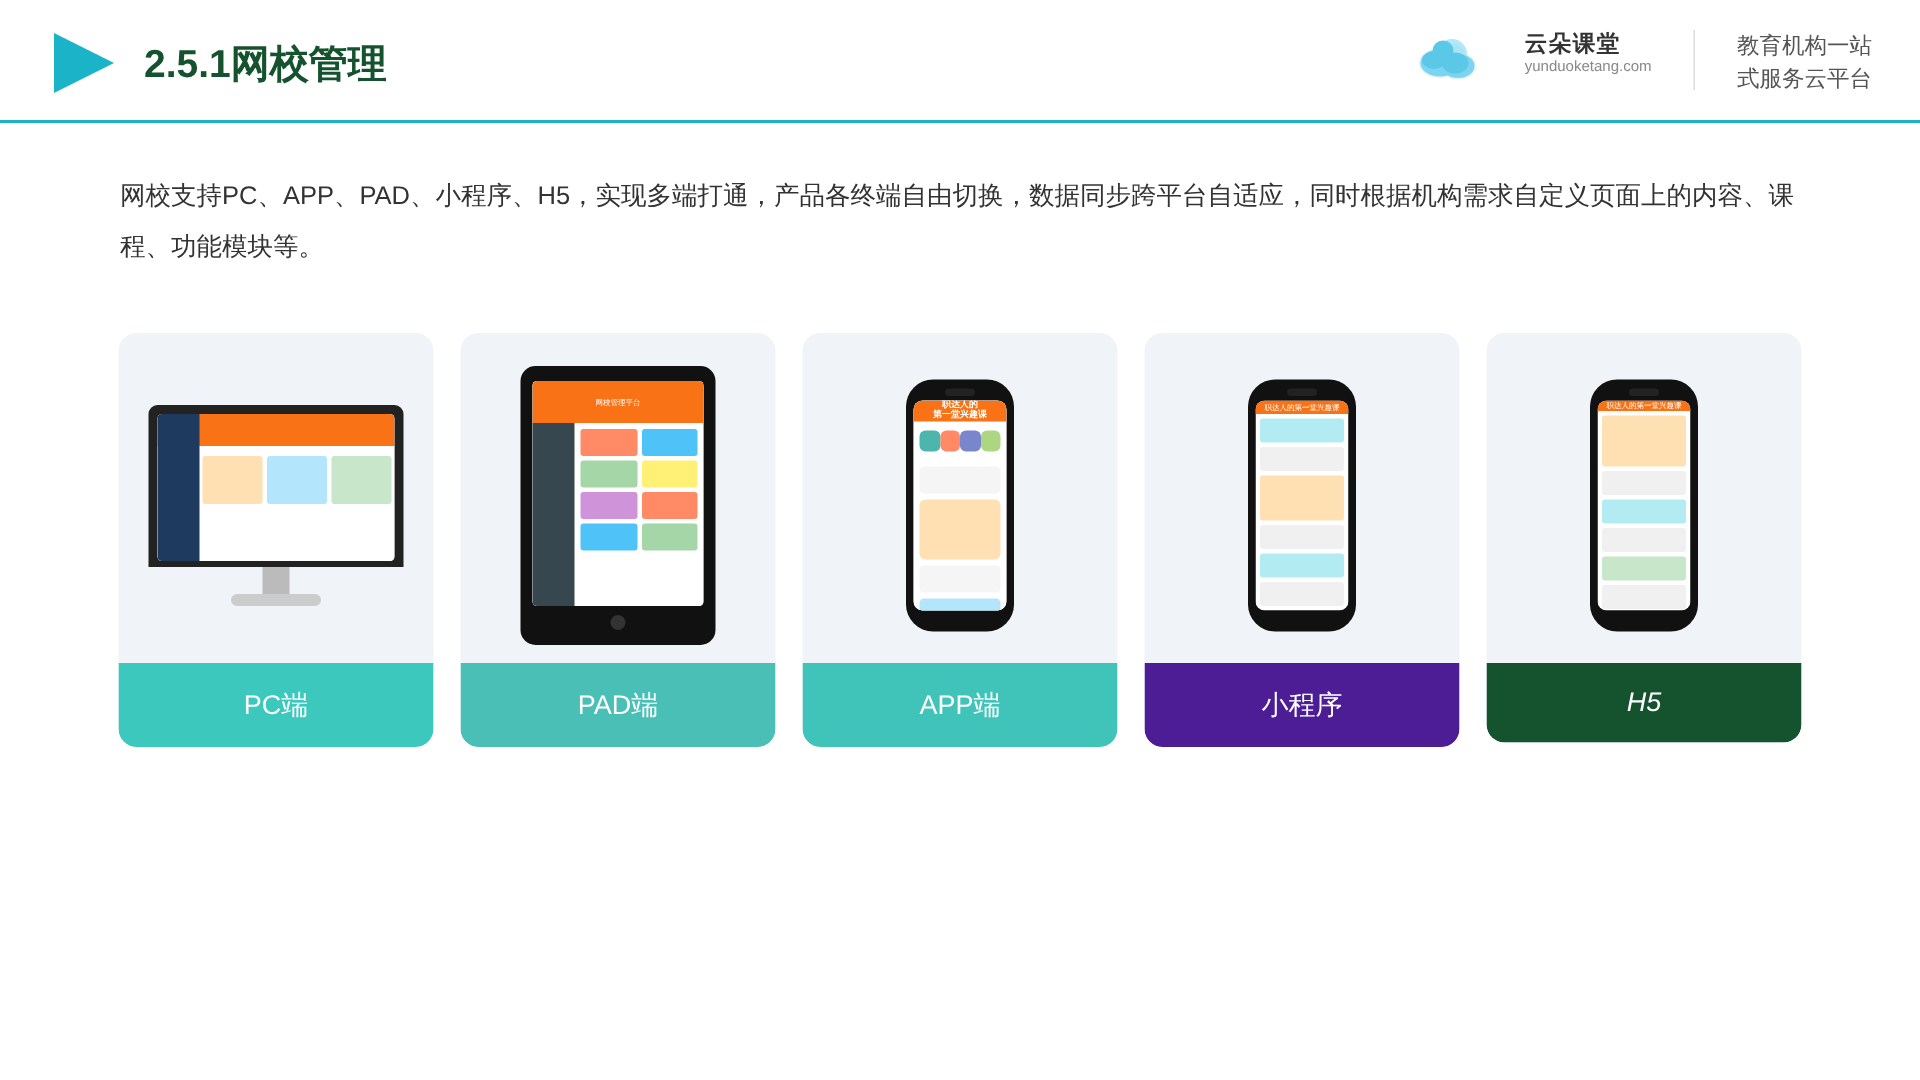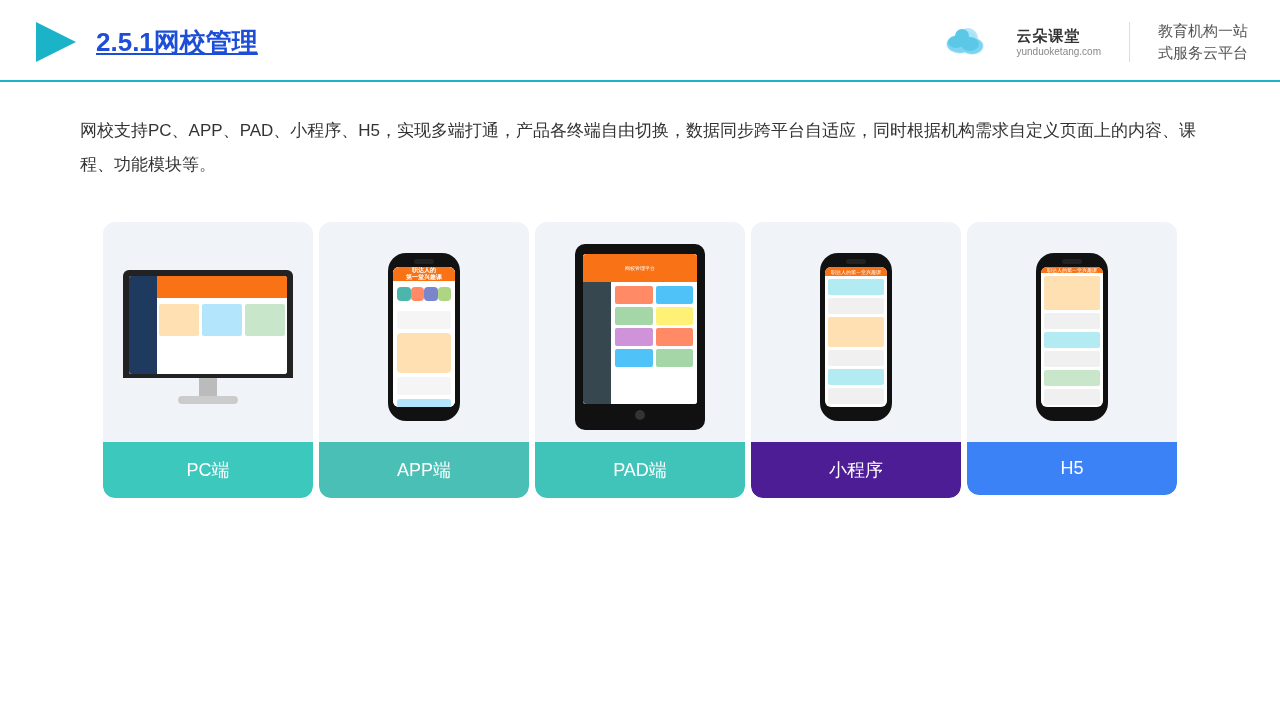--- a/index.html
+++ b/index.html
@@ -25,22 +25,21 @@
       align-items: center;
       gap: 16px;
     }
     .play-icon {
       width: 48px;
       height: 48px;
     }
     .page-title {
       font-size: 26px;
       font-weight: bold;
-      color: #1d4ed8;
-      text-decoration: underline;
+      color: #14532d;
     }
     .logo-text-area {
       display: flex;
       flex-direction: column;
       align-items: flex-start;
     }
     .logo-brand {
       font-size: 15px;
       color: #333;
       font-weight: bold;
@@ -61,21 +60,21 @@
     .description {
       padding: 32px 80px 10px 80px;
       font-size: 17px;
       color: #333;
       line-height: 2;
     }
 
     
     .cards-container {
       display: flex;
-      gap: 6px;
+      gap: 18px;
       padding: 30px 60px 30px 60px;
       justify-content: center;
       align-items: flex-start;
     }
 
     .card {
       background: #f0f4f8;
       border-radius: 12px;
       display: flex;
       flex-direction: column;
@@ -354,25 +353,24 @@
       background: #f0f0f0;
       border-radius: 2px;
     }
     .mini-row.accent { background: #b2ebf2; }
 
     
     .card:nth-child(1) .card-label { background: #3dc8be; }
     .card:nth-child(2) .card-label { background: #4abfb5; }
     .card:nth-child(3) .card-label { background: #40c4ba; }
     .card:nth-child(4) .card-label { background: #4c1d95; }
-    .card:nth-child(5) .card-label { background: #3b82f6; }
+    .card:nth-child(5) .card-label { background: #14532d; font-style: italic; }
 
     .logo-right {
       display: flex;
-      align-items: center;
       gap: 20px;
     }
     .logo-divider {
       width: 1px;
       height: 40px;
       background: #ddd;
       margin: 0 8px;
     }
   </style>
 </head>
@@ -430,47 +428,20 @@
                 <div class="screen-card-mini"></div>
               </div>
             </div>
           </div>
         </div>
         <div class="monitor-neck"></div>
         <div class="monitor-base"></div>
       </div>
     </div>
     <div class="card-label">PC端</div>
-  </div>
-
-  <div class="card">
-    <div class="card-image-area">
-      <div class="phone">
-        <div class="phone-notch"></div>
-        <div class="phone-screen">
-          <div class="screen-content-app">
-            <div class="app-header-bar">职达人的<br>第一堂兴趣课</div>
-            <div class="app-icons-row">
-              <div class="app-icon-dot"></div>
-              <div class="app-icon-dot"></div>
-              <div class="app-icon-dot"></div>
-              <div class="app-icon-dot"></div>
-            </div>
-            <div class="app-content-rows">
-              <div class="app-content-row"></div>
-              <div class="app-content-row" style="background:#ffe0b2;height:40px;border-radius:4px;"></div>
-              <div class="app-content-row"></div>
-              <div class="app-content-row" style="background:#b3e5fc;"></div>
-
-            </div>
-          </div>
-        </div>
-      </div>
-    </div>
-    <div class="card-label">APP端</div>
   </div>
 
   <div class="card">
     <div class="card-image-area">
       <div class="tablet">
         <div class="tablet-screen">
           <div class="screen-content-pad">
             <div class="pad-header">网校管理平台</div>
             <div class="pad-body">
               <div class="pad-sidebar"></div>
@@ -499,20 +470,47 @@
       </div>
     </div>
     <div class="card-label">PAD端</div>
   </div>
 
   <div class="card">
     <div class="card-image-area">
       <div class="phone">
         <div class="phone-notch"></div>
         <div class="phone-screen">
+          <div class="screen-content-app">
+            <div class="app-header-bar">职达人的<br>第一堂兴趣课</div>
+            <div class="app-icons-row">
+              <div class="app-icon-dot"></div>
+              <div class="app-icon-dot"></div>
+              <div class="app-icon-dot"></div>
+              <div class="app-icon-dot"></div>
+            </div>
+            <div class="app-content-rows">
+              <div class="app-content-row"></div>
+              <div class="app-content-row" style="background:#ffe0b2;height:40px;border-radius:4px;"></div>
+              <div class="app-content-row"></div>
+              <div class="app-content-row" style="background:#b3e5fc;"></div>
+
+            </div>
+          </div>
+        </div>
+      </div>
+    </div>
+    <div class="card-label">APP端</div>
+  </div>
+
+  <div class="card">
+    <div class="card-image-area">
+      <div class="phone">
+        <div class="phone-notch"></div>
+        <div class="phone-screen">
           <div class="screen-content-mini">
             <div class="mini-header">职达人的第一堂兴趣课</div>
             <div class="mini-body">
               <div class="mini-row accent"></div>
               <div class="mini-row"></div>
               <div class="mini-row" style="background:#ffe0b2;height:30px;"></div>
               <div class="mini-row"></div>
               <div class="mini-row accent"></div>
               <div class="mini-row"></div>
             </div>

